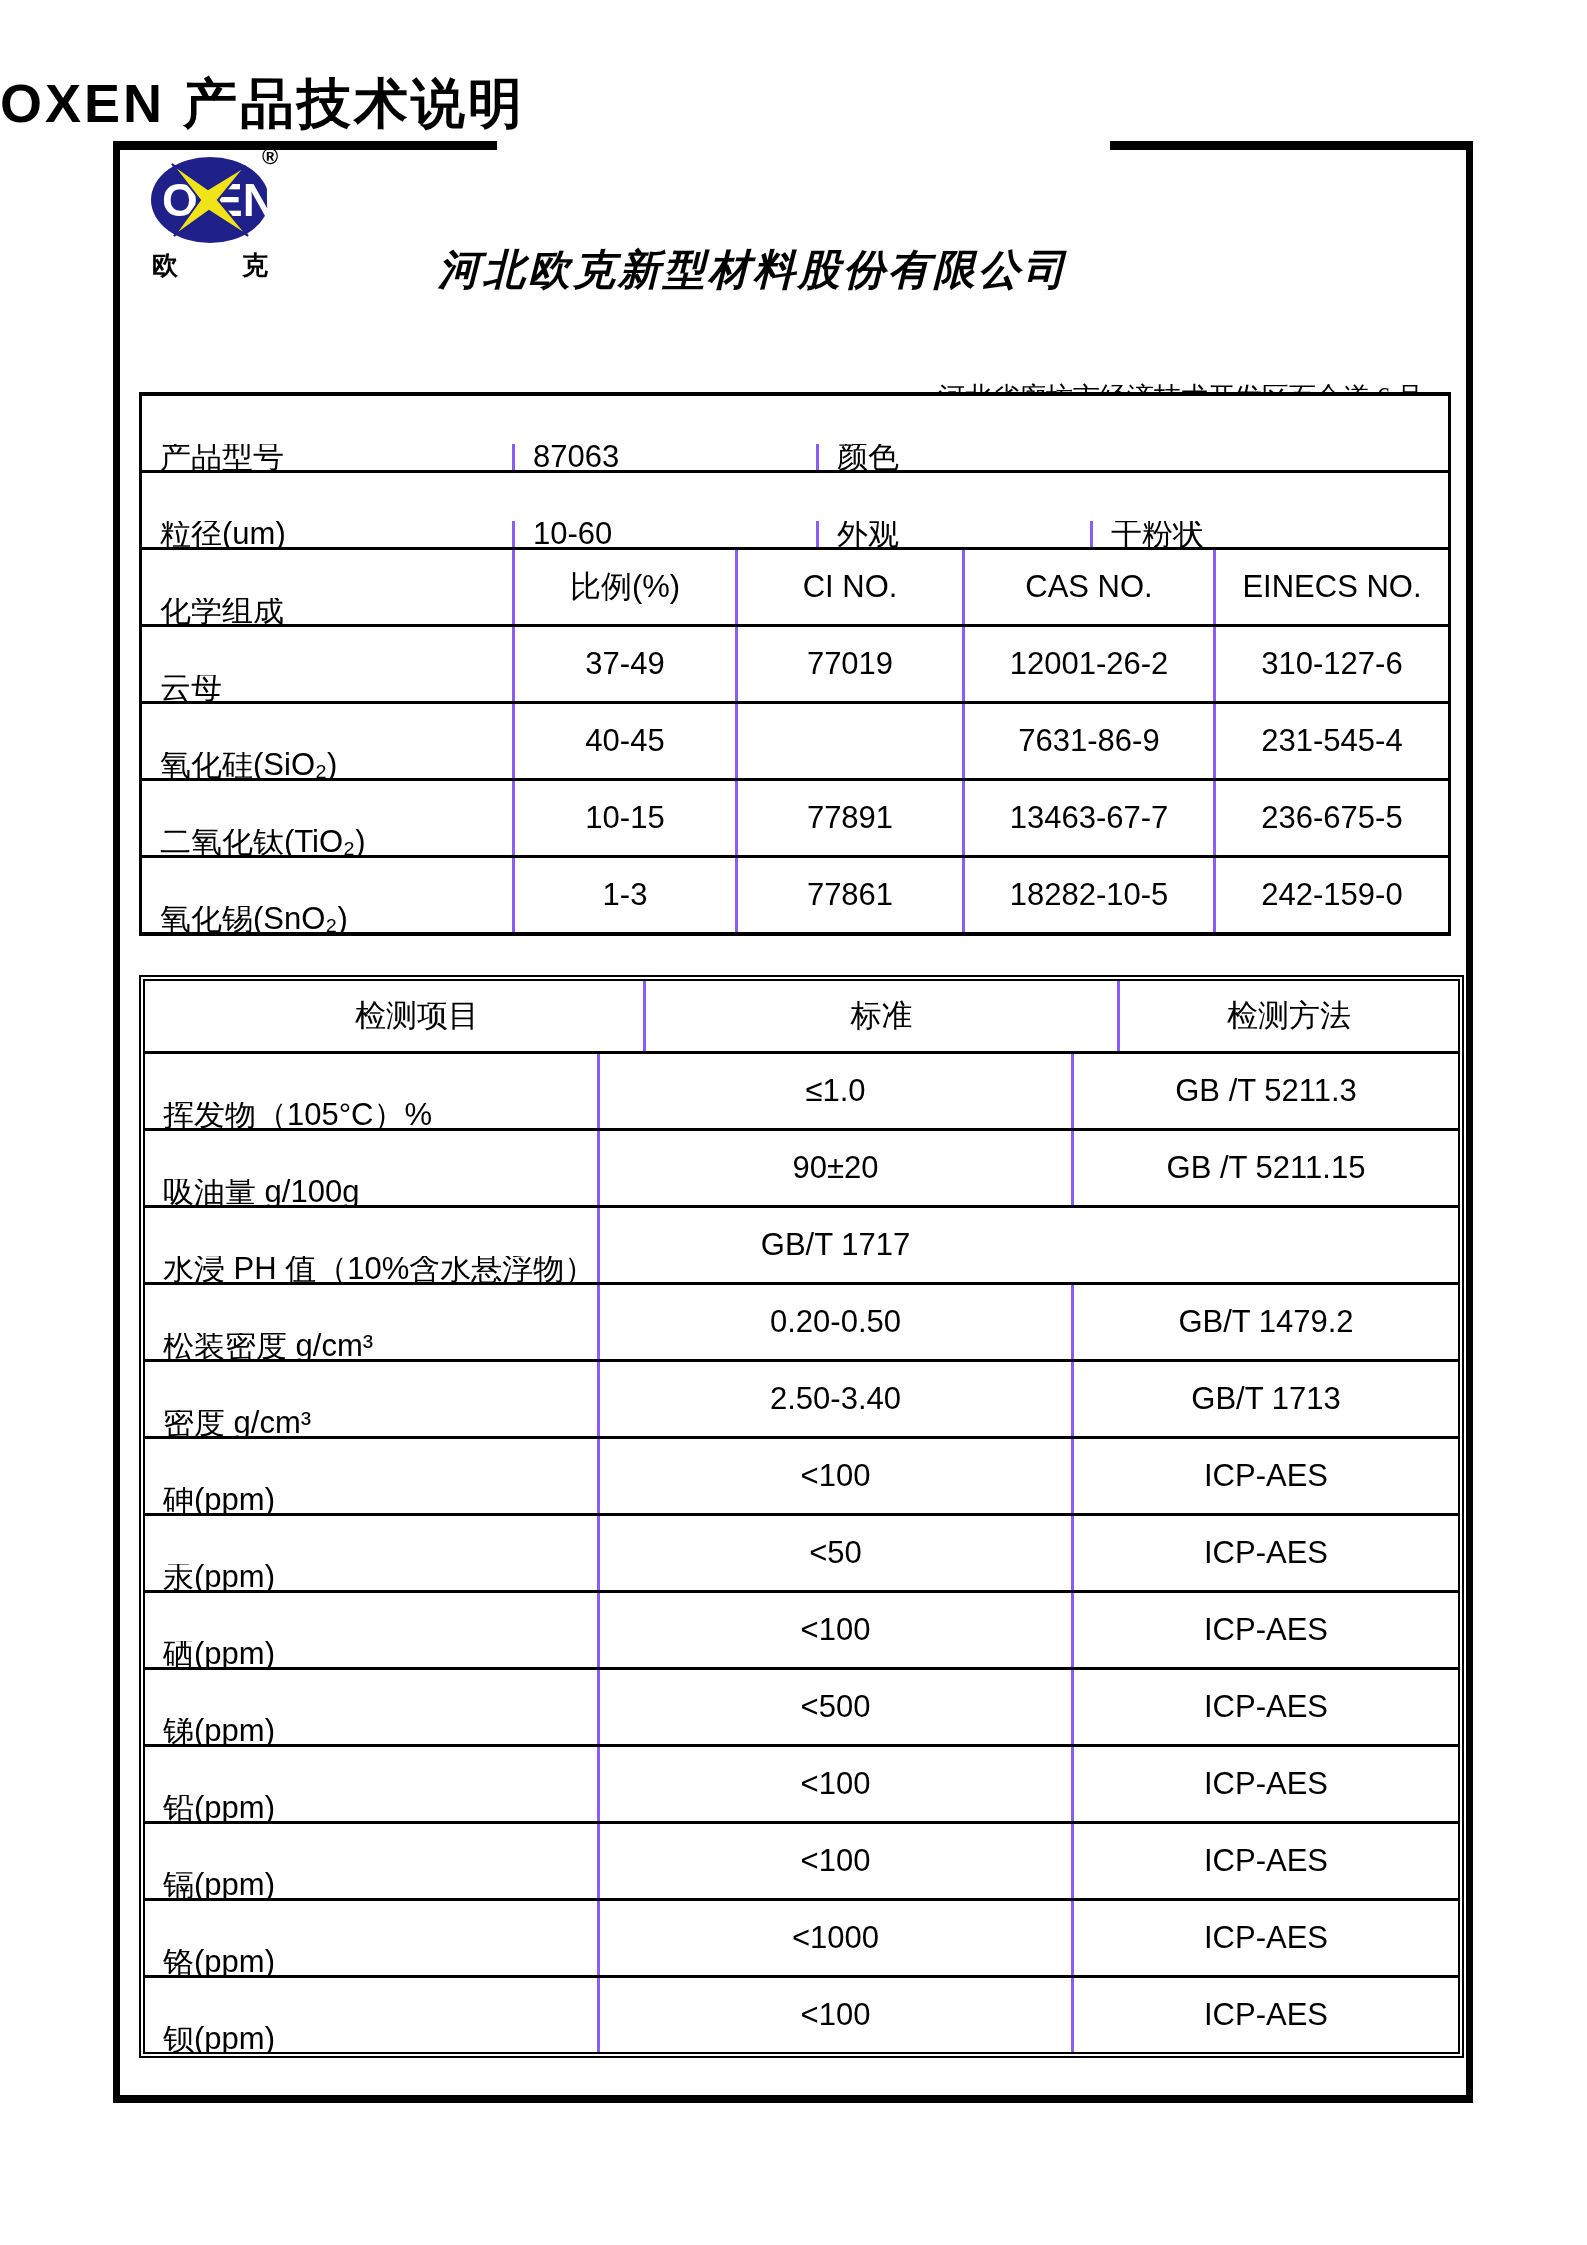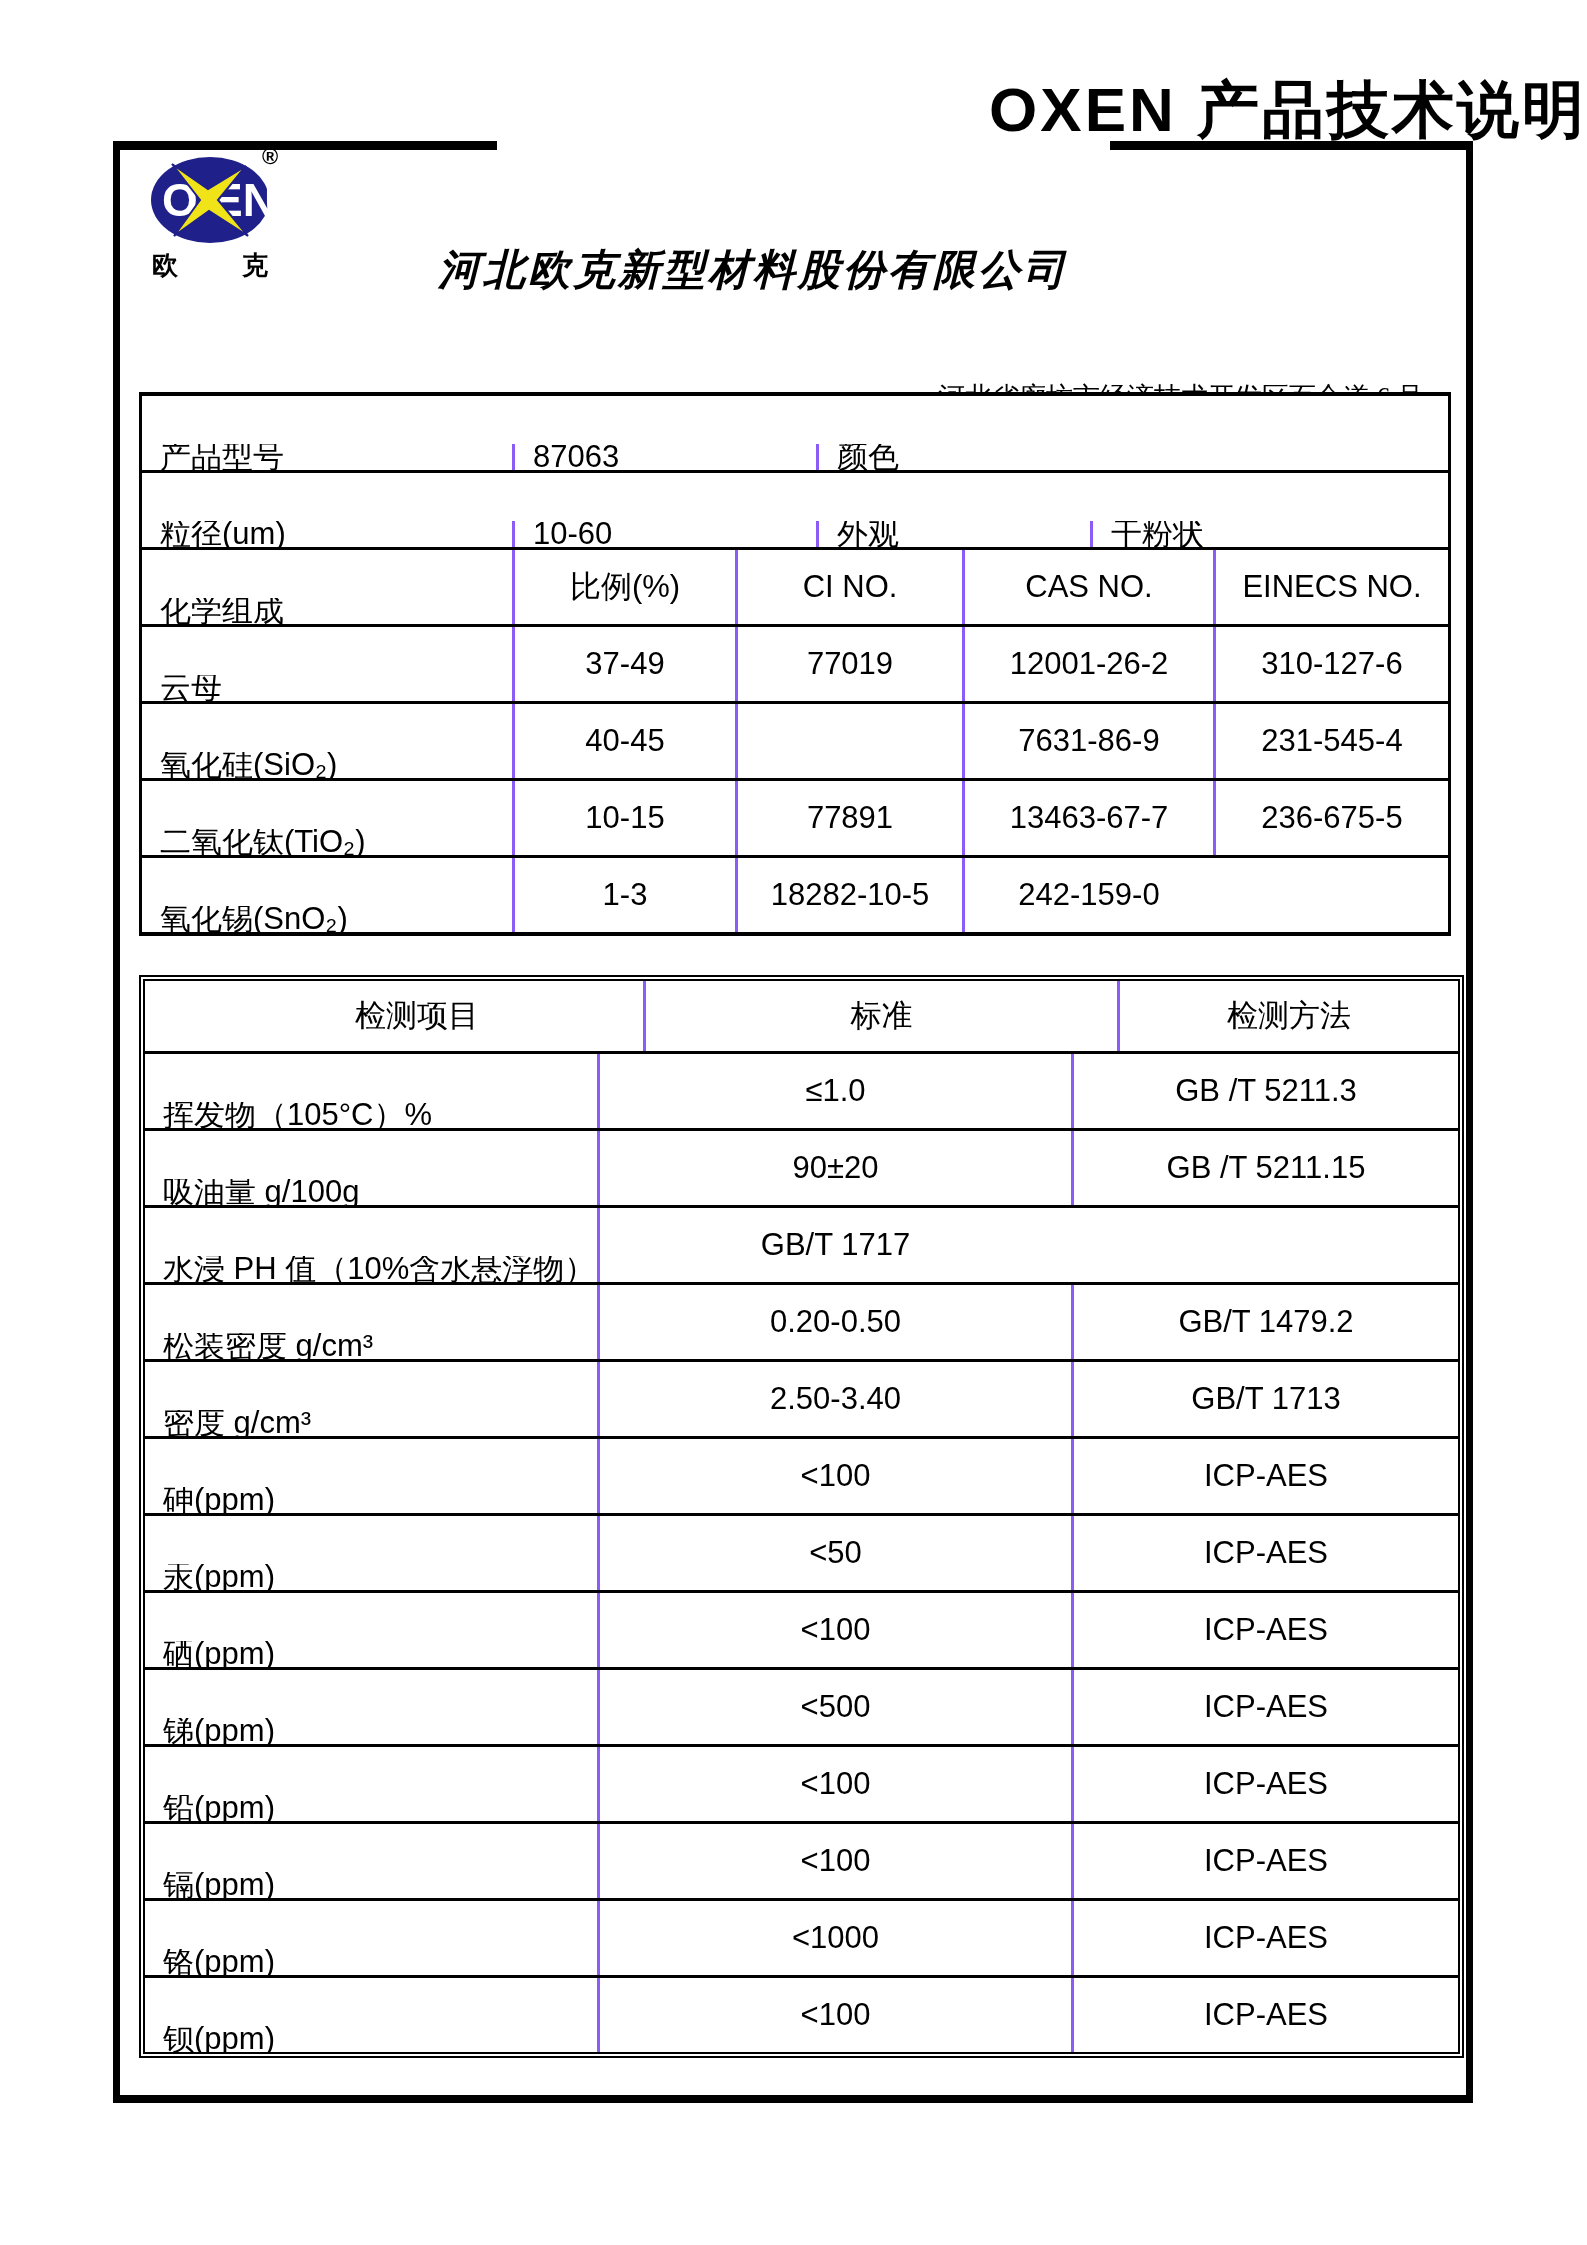--- a/index.html
+++ b/index.html
@@ -7,22 +7,22 @@
     position:relative;
     width:1587px;height:2245px;
     background:#ffffff;
     font-family:"Liberation Sans","DejaVu Sans",sans-serif;
     color:#000;
     overflow:hidden;
   }
   
   .doc-title{
     position:absolute;left:0;top:68px;width:100%;
-    text-align:right;
-    font-size:62px;font-weight:bold;letter-spacing:3px;
+    text-align:left;
+    font-size:54px;font-weight:bold;letter-spacing:3px;
     white-space:pre;
   }
   .title-bar{position:absolute;top:141px;height:9px;background:#000;}
   .title-bar.left{left:113px;width:384px;}
   .title-bar.right{left:1110px;width:363px;}
   
   .outer-box{
     position:absolute;left:113px;top:141px;
     width:1346px;height:1954px;
     border-left:7px solid #000;
@@ -146,20 +146,21 @@
       <div class="grow r5">
         <div class="cell left">二氧化钛(TiO₂)</div>
         <div class="cell center">10-15</div>
         <div class="cell center">77891</div>
         <div class="cell center">13463-67-7</div>
         <div class="cell center">236-675-5</div>
       </div>
       <div class="grow r5">
         <div class="cell left">氧化锡(SnO₂)</div>
         <div class="cell center">1-3</div>
+        <div class="cell center">77861</div>
         <div class="cell center">18282-10-5</div>
         <div class="cell center">242-159-0</div>
       </div>
     </div>
 
   <div class="grid-table t2">
       <div class="grow r3 hdr">
         <div class="cell center">检测项目</div>
         <div class="cell center">标准</div>
         <div class="cell center">检测方法</div>

